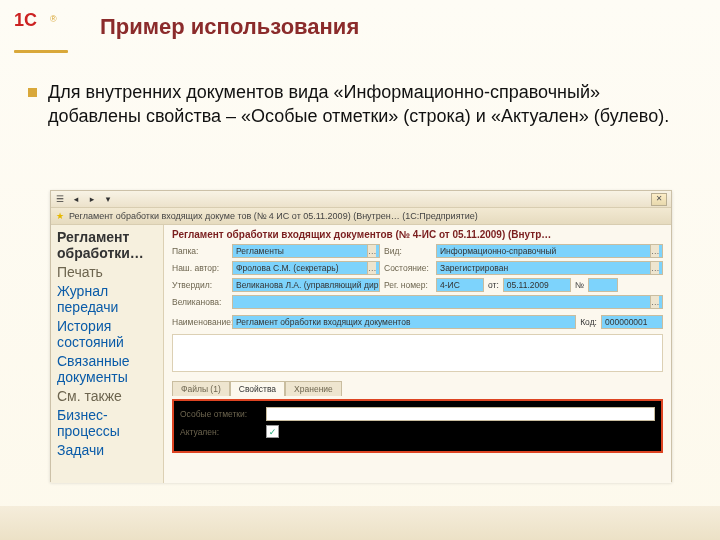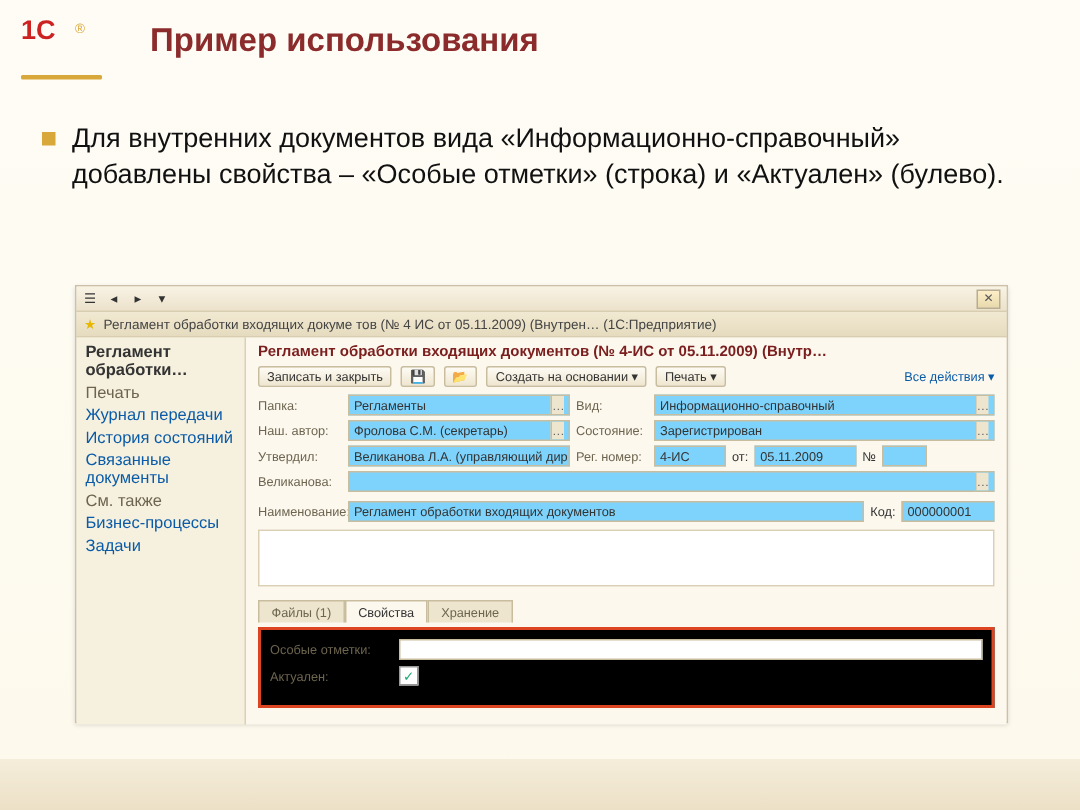--- a/index.html
+++ b/index.html
@@ -13,21 +13,21 @@
 .body-text{position:absolute;top:80px;left:48px;right:24px;font-size:18px;color:#111;line-height:1.35}
 .shot{position:absolute;top:190px;left:50px;width:620px;height:290px;background:#efe7d5;border:1px solid #ccc1a8;box-shadow:0 1px 3px rgba(0,0,0,.15);font-size:9px;color:#333}
 .toolbar{height:16px;background:linear-gradient(#f8f3e5,#ece2cb);border-bottom:1px solid #d8cdb1;display:flex;align-items:center;gap:6px;padding:0 4px}
 .tb-close{margin-left:auto;width:14px;height:11px;border:1px solid #b8ad91;background:linear-gradient(#fdeec8,#e8d9ad);font-size:8px;text-align:center;line-height:10px;color:#555}
 .titlebar{height:16px;background:linear-gradient(#f2e9d2,#e6dbbf);border-bottom:1px solid #d8cdb1;display:flex;align-items:center;padding:0 4px;gap:4px}
 .ic{width:10px;height:10px;display:inline-flex;align-items:center;justify-content:center;font-size:9px}
 .star{color:#e6b800}
 .doc-title{color:#444}
 .content{display:flex;height:258px}
 .sidebar{width:100px;background:#f6f0de;border-right:1px solid #dcd0b4;padding:4px 6px;display:flex;flex-direction:column;gap:3px}
-.side-link{color:#0a5ba8;font-size:11px;cursor:pointer}
+.side-link{color:#0a5ba8;font-size:14px;cursor:pointer}
 .main{flex:1;background:#fcf8ee;padding:4px 8px 0;display:flex;flex-direction:column}
 .main-head{color:#7a1e1e;font-weight:bold;font-size:10px;margin-bottom:4px}
 .cmdbar{display:flex;align-items:center;gap:6px;font-size:8.5px;margin-bottom:5px}
 .btn{padding:1px 5px;border:1px solid #c9bd9f;border-radius:2px;background:linear-gradient(#fdfbf4,#efe6d0);cursor:pointer;color:#333}
 .actions-link{margin-left:auto;color:#0a5ba8;cursor:pointer}
 .form{display:flex;flex-direction:column;gap:3px;font-size:8.5px}
 .row{display:flex;align-items:center;gap:4px}
 .lbl{width:56px;color:#6d654f}
 .lbl-s{width:48px;color:#6d654f}
 .inp{border:1px solid #c9bd9f;background:#7dd3fc;height:12px;padding:0 3px;display:flex;align-items:center;overflow:hidden;white-space:nowrap}
@@ -77,28 +77,20 @@
         <div class="side-link" style="color:#6d654f">Печать</div>
         <div class="side-link">Журнал передачи</div>
         <div class="side-link">История состояний</div>
         <div class="side-link">Связанные документы</div>
         <div class="side-link" style="color:#6d654f">См. также</div>
         <div class="side-link">Бизнес-процессы</div>
         <div class="side-link">Задачи</div>
       </div>
       <div class="main">
         <div class="main-head">Регламент обработки входящих документов (№ 4-ИС от 05.11.2009) (Внутр…</div>
-        <div class="cmdbar">
-          <span class="btn">Записать и закрыть</span>
-          <span class="btn">💾</span>
-          <span class="btn">📂</span>
-          <span class="btn">Создать на основании ▾</span>
-          <span class="btn">Печать ▾</span>
-          <span class="actions-link">Все действия ▾</span>
-        </div>
         <div class="form">
           <div class="row">
             <span class="lbl">Папка:</span>
             <div class="inp" style="width:140px">
                 <span>Регламенты</span>
                 <span class="sel">…</span>
               </div>
             <span class="lbl-s">Вид:</span>
             <div class="inp" style="flex:1">
                 <span>Информационно-справочный</span>

